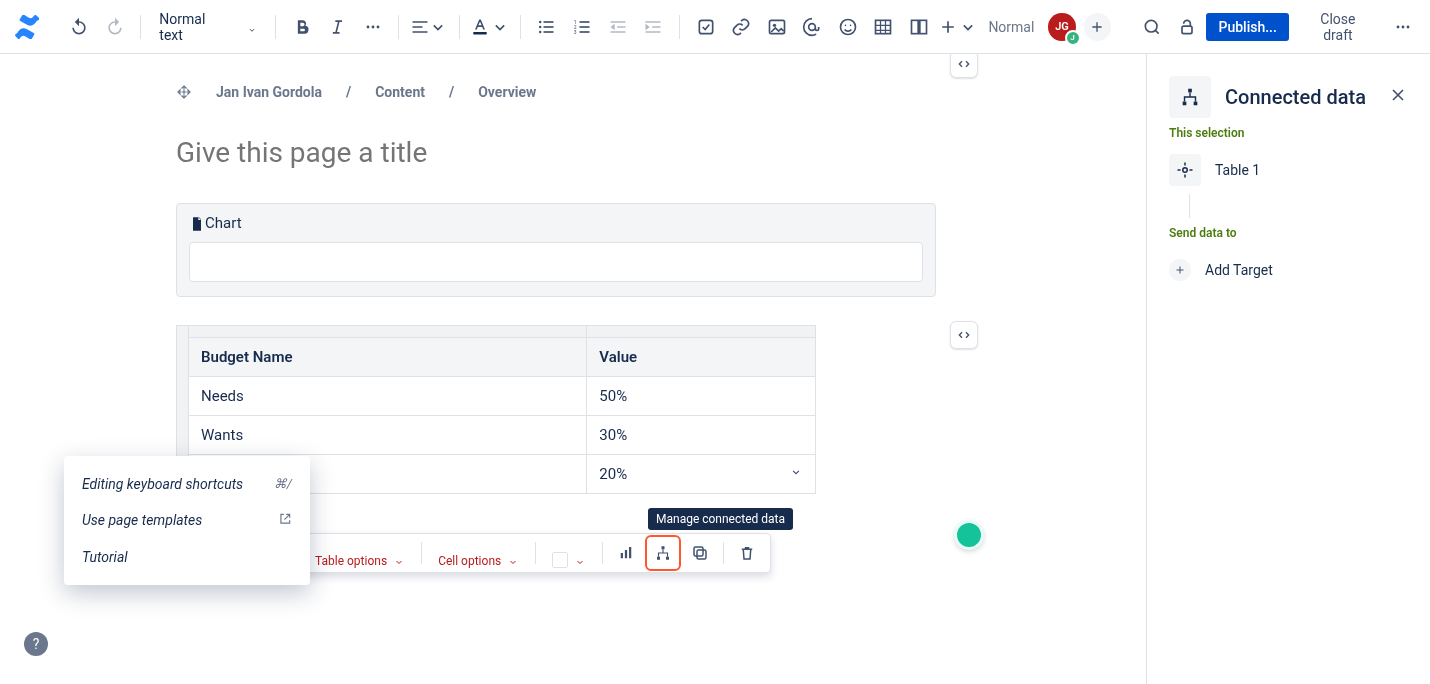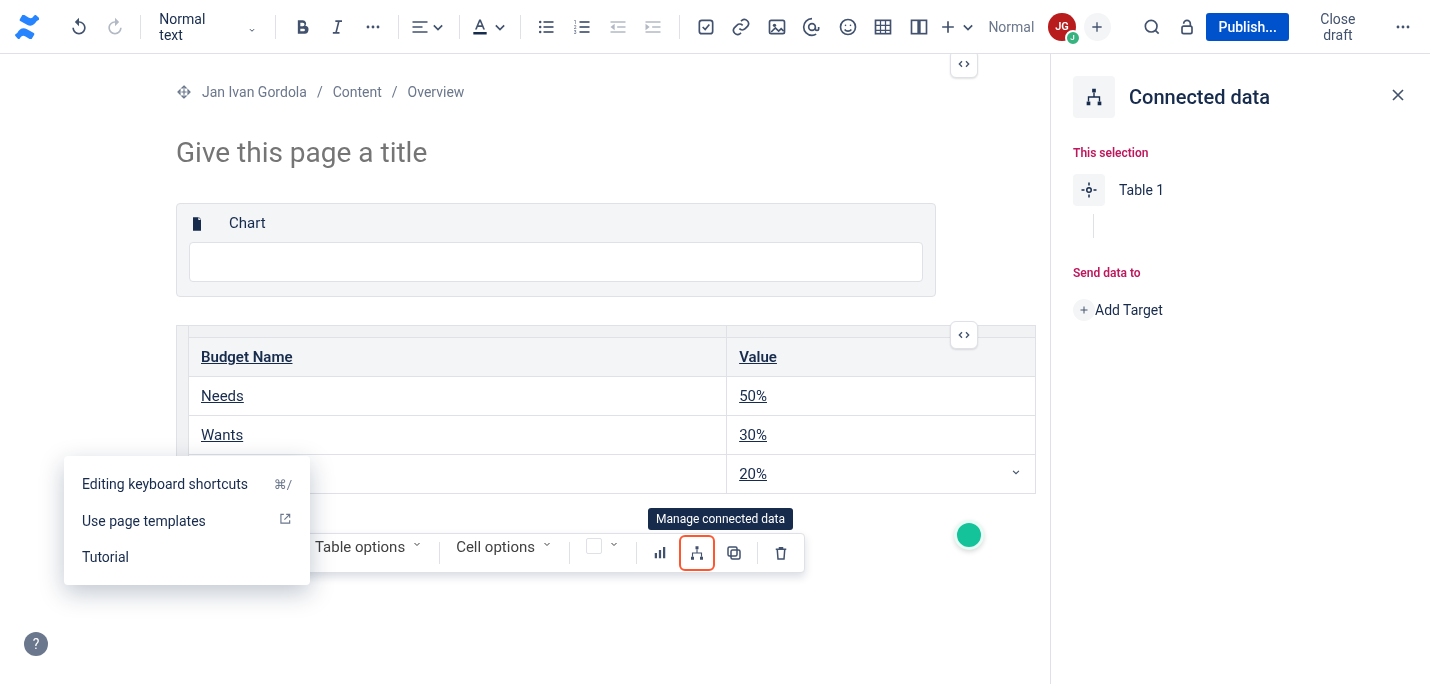--- a/index.html
+++ b/index.html
@@ -13,58 +13,58 @@
   .saved-label { color:#6b778c; margin-left:6px; margin-right:10px; }
   .avatar { width:28px; height:28px; border-radius:50%; background:#b91c1c; color:#fff; font-size:11px; font-weight:600; display:flex; align-items:center; justify-content:center; position:relative; }
   .avatar .presence { position:absolute; right:-5px; bottom:-5px; width:16px; height:16px; border-radius:50%; background:#36b37e; border:2px solid #fff; font-size:8px; color:#fff; display:flex; align-items:center; justify-content:center; }
   .add-user { width:28px; height:28px; border-radius:50%; background:#f4f5f7; display:flex; align-items:center; justify-content:center; cursor:pointer; margin-left:4px; color:#42526e; }
   .toolbar .right { margin-left:auto; display:flex; align-items:center; gap:4px; }
   .publish-btn { background:#0052cc; color:#fff; border:none; border-radius:3px; padding:6px 12px; font-weight:500; cursor:pointer; font-size:14px; }
   .close-draft { background:transparent; border:none; font-size:14px; color:#42526e; padding:6px 12px; cursor:pointer; border-radius:3px; }
   
   .main { position:absolute; top:54px; left:0; right:318px; bottom:0; overflow:hidden; }
   .page { width:760px; margin:0 auto; padding-top:30px; position:relative; }
-  .breadcrumb { display:flex; align-items:center; gap:10px; color:#6b778c; font-size:14px; }
+  .breadcrumb { display:flex; align-items:center; gap:24px; color:#6b778c; font-size:14px;font-weight:bold; }
   .breadcrumb a { color:#6b778c; text-decoration:none; }
   .title-input { margin-top:36px; font-size:28px; color:#6b778c; border:none; outline:none; width:100%; font-weight:400; }
   .chart-box { margin-top:34px; border:1px solid #dfe1e6; border-radius:4px; background:#f4f5f7; padding:10px 12px 14px; }
-  .chart-header { display:flex; align-items:flex-end; gap:24px; font-size:15px; color:#172b4d; }
+  .chart-header { display:flex; align-items:flex-end; gap:0; font-size:15px; color:#172b4d; }
   .chart-body { background:#fff; border:1px solid #dfe1e6; border-radius:4px; height:40px; margin-top:10px; }
   
   .table-wrap { margin-top:28px; position:relative; }
-  .table { border-collapse:collapse; width:860px;text-decoration:underline; }
+  .table { border-collapse:collapse; width:640px; }
   .table th, .table td { border:1px solid #dfe1e6; padding:10px 12px; text-align:left; font-size:15px; }
   .table th { background:#f4f5f7; font-weight:600; }
   .table .head-handle { height:12px; background:#f1f2f4; border:1px solid #dfe1e6; padding:0; }
   .table .left-handle { width:12px; background:#f1f2f4; border:1px solid #dfe1e6; padding:0; }
   .go-wide { position:absolute; right:-42px; top:-4px; width:28px; height:28px; border-radius:6px; background:#fff; border:1px solid #dfe1e6; display:flex; align-items:center; justify-content:center; cursor:pointer; box-shadow:0 1px 2px rgba(0,0,0,.12); }
   .go-wide.top { }
   .cell-dropdown { float:right; color:#42526e; }
   
   .float-tb { position:absolute; left:298px; top:533px; height:40px; background:#fff; border:1px solid #dfe1e6; border-radius:4px; box-shadow:0 4px 8px rgba(9,30,66,.15); display:flex; align-items:center; padding:0 8px; gap:4px; }
   .float-tb .sep { width:1px; height:22px; background:#dfe1e6; margin:0 4px; }
-  .drop-btn { display:flex; align-items:flex-start; gap:6px; height:30px; padding:0 8px; border-radius:3px; cursor:pointer; color:#404040; font-size:15px; }
+  .drop-btn { display:flex; align-items:flex-end; gap:6px; height:30px; padding:0 8px; border-radius:3px; cursor:pointer; color:#b91c1c; font-size:12px; }
   .float-icon { width:30px; height:30px; border:none; background:transparent; border-radius:3px; display:flex; align-items:center; justify-content:center; cursor:pointer; color:#42526e; }
   .highlight-ring { border:2px solid #ff5630; border-radius:6px; padding:1px; }
   .tooltip { position:absolute; left:648px; top:508px; background:#172b4d; color:#fff; font-size:12px; padding:4px 8px; border-radius:3px; white-space:nowrap; }
   .color-swatch { width:16px; height:16px; border:1px solid #dfe1e6; border-radius:2px; background:#fff; }
   
-  .right-panel { position:absolute; top:54px; right:0; bottom:0; width:380px; border-left:1px solid #dfe1e6; padding:22px; }
+  .right-panel { position:absolute; top:54px; right:0; bottom:0; width:284px; border-left:1px solid #dfe1e6; padding:22px; }
   .rp-header { display:flex; align-items:center; gap:14px; font-size:20px; font-weight:500; }
   .rp-box { width:42px; height:42px; border-radius:4px; background:#f4f5f7; display:flex; align-items:center; justify-content:center; color:#172b4d; }
   .rp-close { margin-left:auto; cursor:pointer; color:#42526e; }
-  .rp-section-label { font-size:12px; font-weight:600; color:#be185d; margin-top:28px; margin-bottom:10px; }
+  .rp-section-label { font-size:12px; font-weight:600; color:#4d7c0f; margin-top:8px; margin-bottom:10px; }
   .rp-item { display:flex; align-items:center; gap:14px; height:40px; }
   .rp-item .icon-wrap { width:32px; height:32px; border-radius:4px; background:#f4f5f7; display:flex; align-items:center; justify-content:center; }
   .rp-tree-stub { margin-left:20px; width:1px; height:24px; background:#dfe1e6; margin-top:4px; }
-  .rp-add { display:flex; align-items:center; gap:0; height:40px; cursor:pointer; }
+  .rp-add { display:flex; align-items:center; gap:14px; height:40px; cursor:pointer; }
   .rp-add .plus-wrap { width:22px; height:22px; border-radius:50%; background:#f4f5f7; display:flex; align-items:center; justify-content:center; color:#42526e; font-size:14px; }
   
   .help-popup { position:absolute; left:64px; top:456px; width:246px; background:#fff; border-radius:4px; box-shadow:0 8px 24px rgba(9,30,66,.25); padding:10px 0; }
-  .help-item { display:flex; align-items:center; justify-content:space-between; padding:10px 18px; font-size:14px; color:#172b4d; cursor:pointer; }
+  .help-item { display:flex; align-items:flex-start; justify-content:space-between; padding:10px 18px; font-size:14px; color:#172b4d; cursor:pointer;font-style:italic; }
   .help-short { color:#6b778c; font-size:13px; }
   .help-ext { color:#6b778c; }
   .help-fab { position:absolute; left:24px; bottom:28px; width:24px; height:24px; border-radius:50%; background:#6b778c; color:#fff; display:flex; align-items:center; justify-content:center; font-size:14px; cursor:pointer; }
   .grammarly { position:absolute; right:446px; top:520px; width:30px; height:30px; border-radius:50%; background:#15c39a; border:3px solid #e6fcf5; box-shadow:0 2px 5px rgba(0,0,0,.15); }
   .chev { width:10px; height:10px; display:inline-block; }
   .chev svg { width:10px; height:10px; }
   .logo-square { width:30px; height:30px; display:flex; align-items:center; justify-content:center; }
 </style>
 </head>
 <body>

